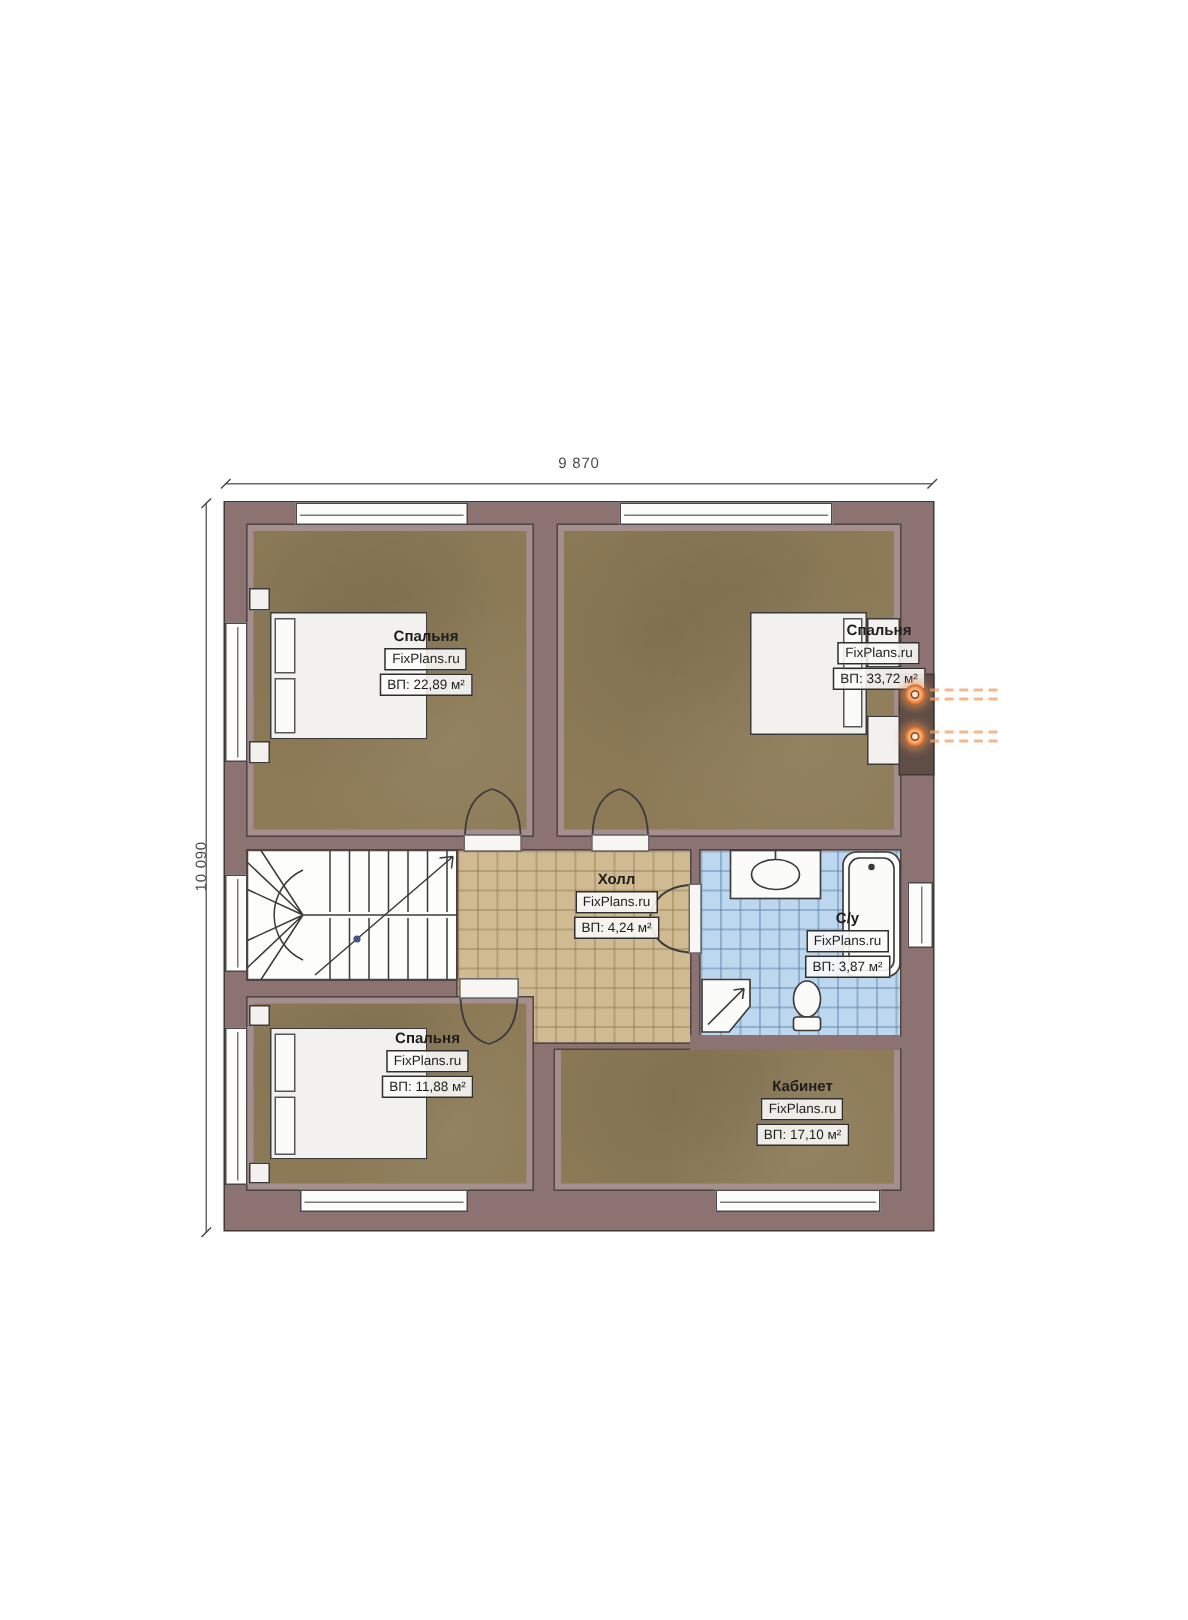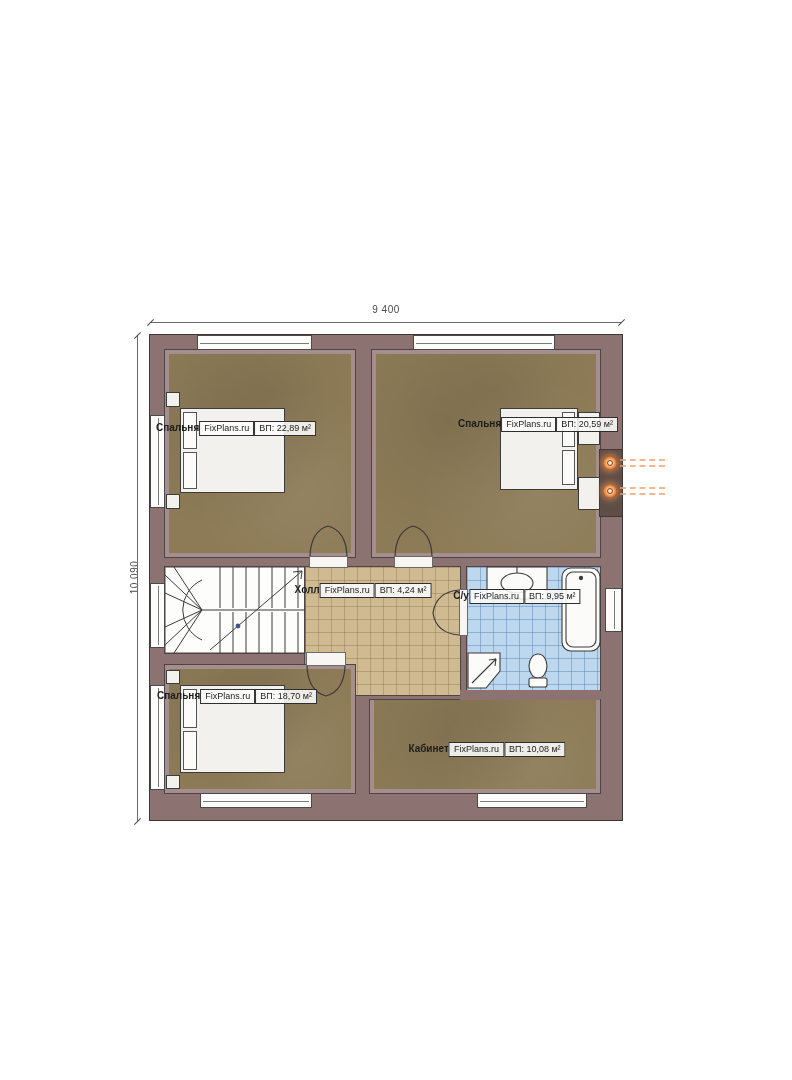--- a/index.html
+++ b/index.html
@@ -38,41 +38,41 @@
   .threshold{position:absolute;background:#f7f6f3;outline:1px solid #6a6a6a;}
 
   .window{position:absolute;background:#fcfcfb;border:1px solid #4a4a4a;box-sizing:border-box;}
   .win-h::after{content:"";position:absolute;left:2px;right:2px;top:50%;border-top:1px solid #7a7a7a;}
   .win-v::after{content:"";position:absolute;top:2px;bottom:2px;left:50%;border-left:1px solid #7a7a7a;}
 
   .bed{position:absolute;background:#f2f1ee;border:1.3px solid #3b3b3b;box-sizing:border-box;}
   .pillow{position:absolute;background:#fbfbf9;border:1px solid #555;box-sizing:border-box;}
   .nightstand{position:absolute;background:#f2f1ee;border:1px solid #3b3b3b;box-sizing:border-box;}
 
-  .room-label{position:absolute;display:flex;flex-direction:row;align-items:center;
-              transform:translateX(-50%);z-index:30;}
+  .room-label{position:absolute;display:flex;flex-direction:column;align-items:center;
+              transform:translateX(-50%);z-index:30;margin-left:48px;}
   .room-name{font-size:10px;font-weight:bold;color:#1d1d1d;white-space:nowrap;}
   .label-box{font-size:9px;color:#1d1d1d;border:1px solid #2e2e2e;background:rgba(252,252,250,.88);
              padding:0 4px;line-height:13px;margin-top:2px;white-space:nowrap;}
 
   .svg-overlay{position:absolute;left:0;top:0;z-index:20;}
 
   .sconce{position:absolute;width:14px;height:14px;border-radius:50%;z-index:40;
      background:radial-gradient(circle,#fff6e8 0%,#f5a25e 45%,#d96a2a 65%,rgba(217,106,42,0) 100%);
      box-shadow:0 0 6px 2px rgba(244,150,80,.65);}
   .sconce::after{content:"";position:absolute;inset:4px;border-radius:50%;
      border:1.5px solid #7a4a33;}
   .ray{position:absolute;height:0;border-top:2px dashed rgba(240,160,105,.75);z-index:39;}
 </style>
 </head>
 <body>
 
 <div class="canvas">
 
-  <div class="dim-text" style="left:386px;top:304px;transform:translateX(-50%);">9 400</div>
+  <div class="dim-text" style="left:386px;top:304px;transform:translateX(-50%);">9 870</div>
   <div class="dim-line-h" style="left:150px;top:322px;width:472px;"></div>
   <span class="tick" style="left:146px;top:322px;"></span>
   <span class="tick" style="left:617px;top:322px;"></span>
 
   <div class="dim-text" style="left:118px;top:572px;transform:rotate(-90deg);">10 090</div>
   <div class="dim-line-v" style="left:137px;top:335px;height:487px;"></div>
   <span class="tick" style="left:133px;top:335px;"></span>
   <span class="tick" style="left:133px;top:821px;"></span>
 
   <div class="plan">
@@ -166,37 +166,37 @@
     <div class="ray" style="left:470px;top:158px;width:45px;"></div>
 
     <div class="room-label" style="left:86px;top:84px;">
       <div class="room-name">Спальня</div>
       <div class="label-box">FixPlans.ru</div>
       <div class="label-box">ВП: 22,89 м²</div>
     </div>
     <div class="room-label" style="left:388px;top:80px;">
       <div class="room-name">Спальня</div>
       <div class="label-box">FixPlans.ru</div>
-      <div class="label-box">ВП: 20,59 м²</div>
+      <div class="label-box">ВП: 33,72 м²</div>
     </div>
     <div class="room-label" style="left:213px;top:246px;">
       <div class="room-name">Холл</div>
       <div class="label-box">FixPlans.ru</div>
       <div class="label-box">ВП: 4,24 м²</div>
     </div>
-    <div class="room-label" style="left:367px;top:252px;justify-content:center;">
+    <div class="room-label" style="left:367px;top:272px;justify-content:center;">
       <div class="room-name">С/у</div>
       <div class="label-box">FixPlans.ru</div>
-      <div class="label-box">ВП: 9,95 м²</div>
+      <div class="label-box">ВП: 3,87 м²</div>
     </div>
     <div class="room-label" style="left:87px;top:352px;">
       <div class="room-name">Спальня</div>
       <div class="label-box">FixPlans.ru</div>
-      <div class="label-box">ВП: 18,70 м²</div>
-    </div>
-    <div class="room-label" style="left:337px;top:405px;">
+      <div class="label-box">ВП: 11,88 м²</div>
+    </div>
+    <div class="room-label" style="left:337px;top:384px;">
       <div class="room-name">Кабинет</div>
       <div class="label-box">FixPlans.ru</div>
-      <div class="label-box">ВП: 10,08 м²</div>
+      <div class="label-box">ВП: 17,10 м²</div>
     </div>
 
   </div>
 </div>
 
 </body></html>

